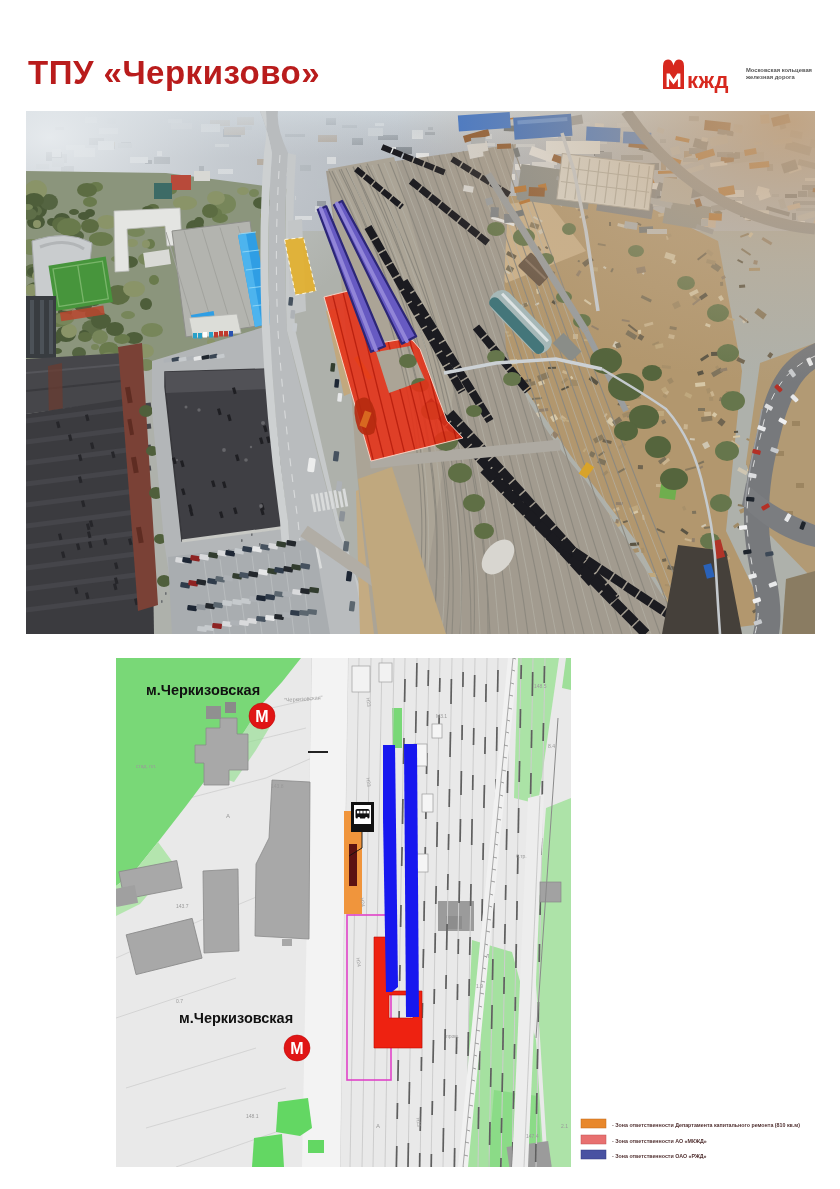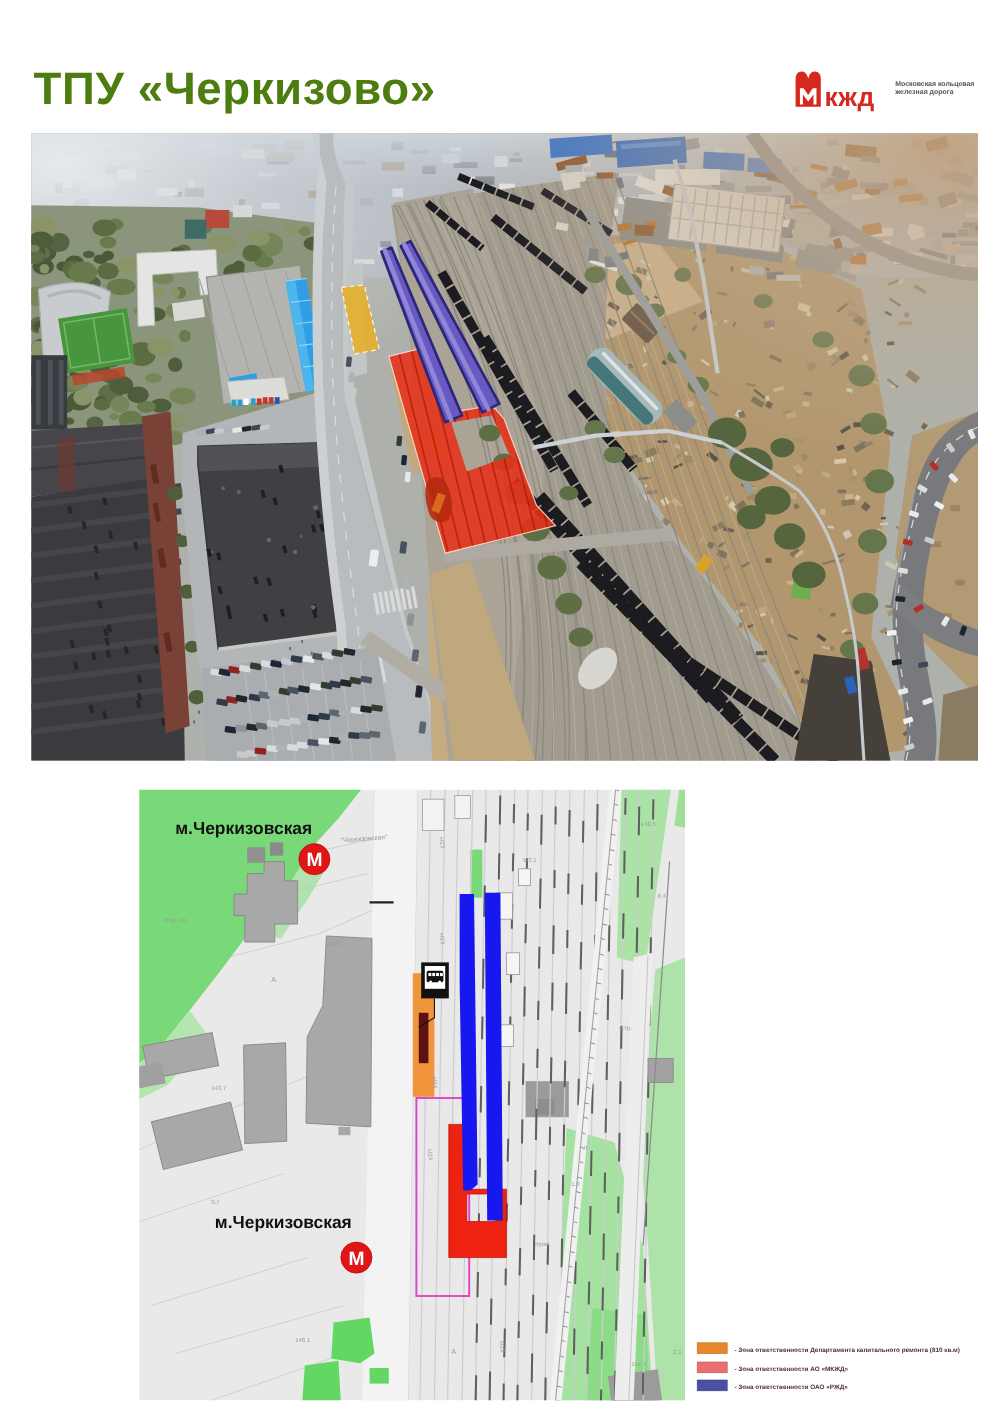--- a/index.html
+++ b/index.html
@@ -1,20 +1,20 @@
 <!DOCTYPE html>
 <html><head><meta charset="utf-8">
 <style>
 html,body{margin:0;padding:0;background:#ffffff;width:840px;height:1189px;overflow:hidden;}
 body{position:relative;font-family:"Liberation Sans",sans-serif;}
 .abs{position:absolute;}
 </style></head>
 <body>
 
-<div class="abs" style="left:28px;top:54px;font-size:38px;font-weight:bold;color:#4d7c0f;letter-spacing:0.5px;">ТПУ «Черкизово»</div>
+<div class="abs" style="left:28px;top:54px;font-size:33px;font-weight:bold;color:#b91c1c;letter-spacing:0.5px;">ТПУ «Черкизово»</div>
 
 <svg class="abs" style="left:662px;top:58px" width="170" height="36" viewBox="0 0 170 36">
 
 <path d="M1,31 L1,8 Q1,1.5 6,1.5 Q9.6,1.5 11,5.8 L11.5,7.6 L12,5.8 Q13.4,1.5 17,1.5 Q22,1.5 22,8 L22,31 Z" fill="#d7281e"></path>
 <path d="M4.6,29 L4.6,15.5 L7.7,15.5 L11.5,21.2 L15.3,15.5 L18.4,15.5 L18.4,29 L15.9,29 L15.9,20.8 L11.5,26.6 L7.1,20.8 L7.1,29 Z" fill="#ffffff"></path>
 
 <text x="25" y="30" font-size="22" font-weight="bold" fill="#d7281e" letter-spacing="0.5">кжд</text>
 
 <text x="84" y="13.5" font-size="5.8" font-weight="bold" fill="#555555">Московская кольцевая</text>
 <text x="84" y="20.5" font-size="5.8" font-weight="bold" fill="#555555">железная дорога</text>

